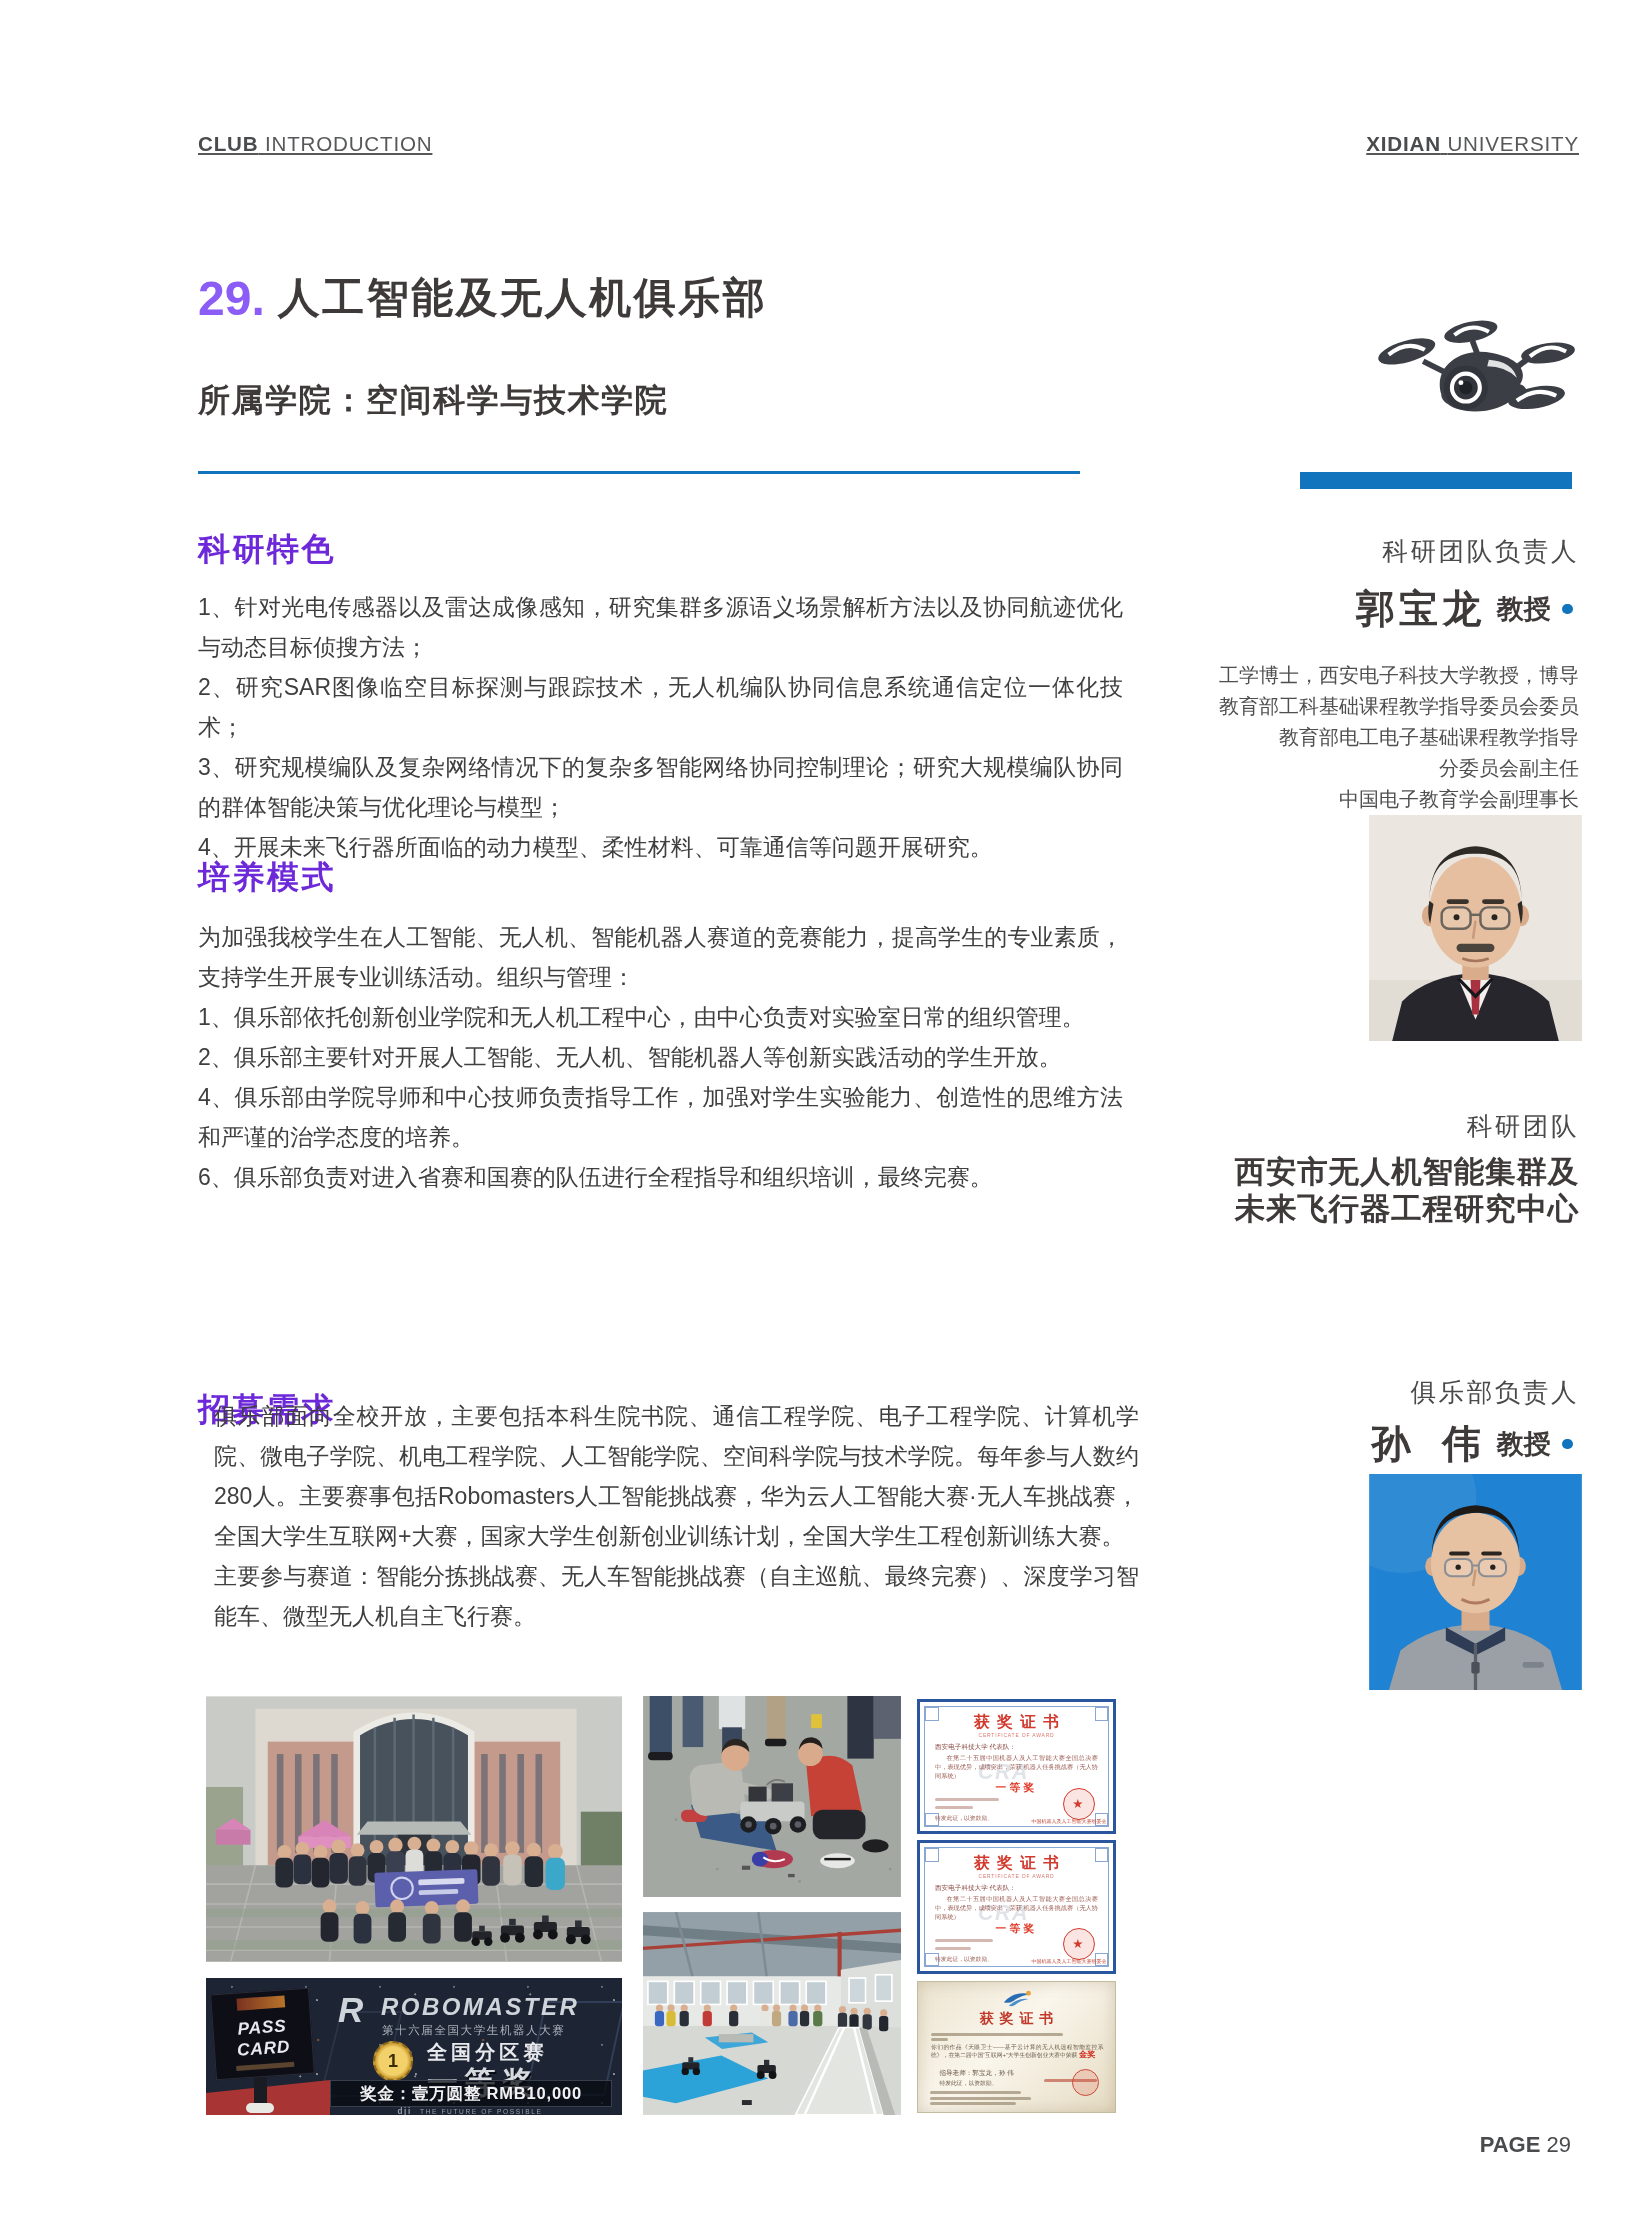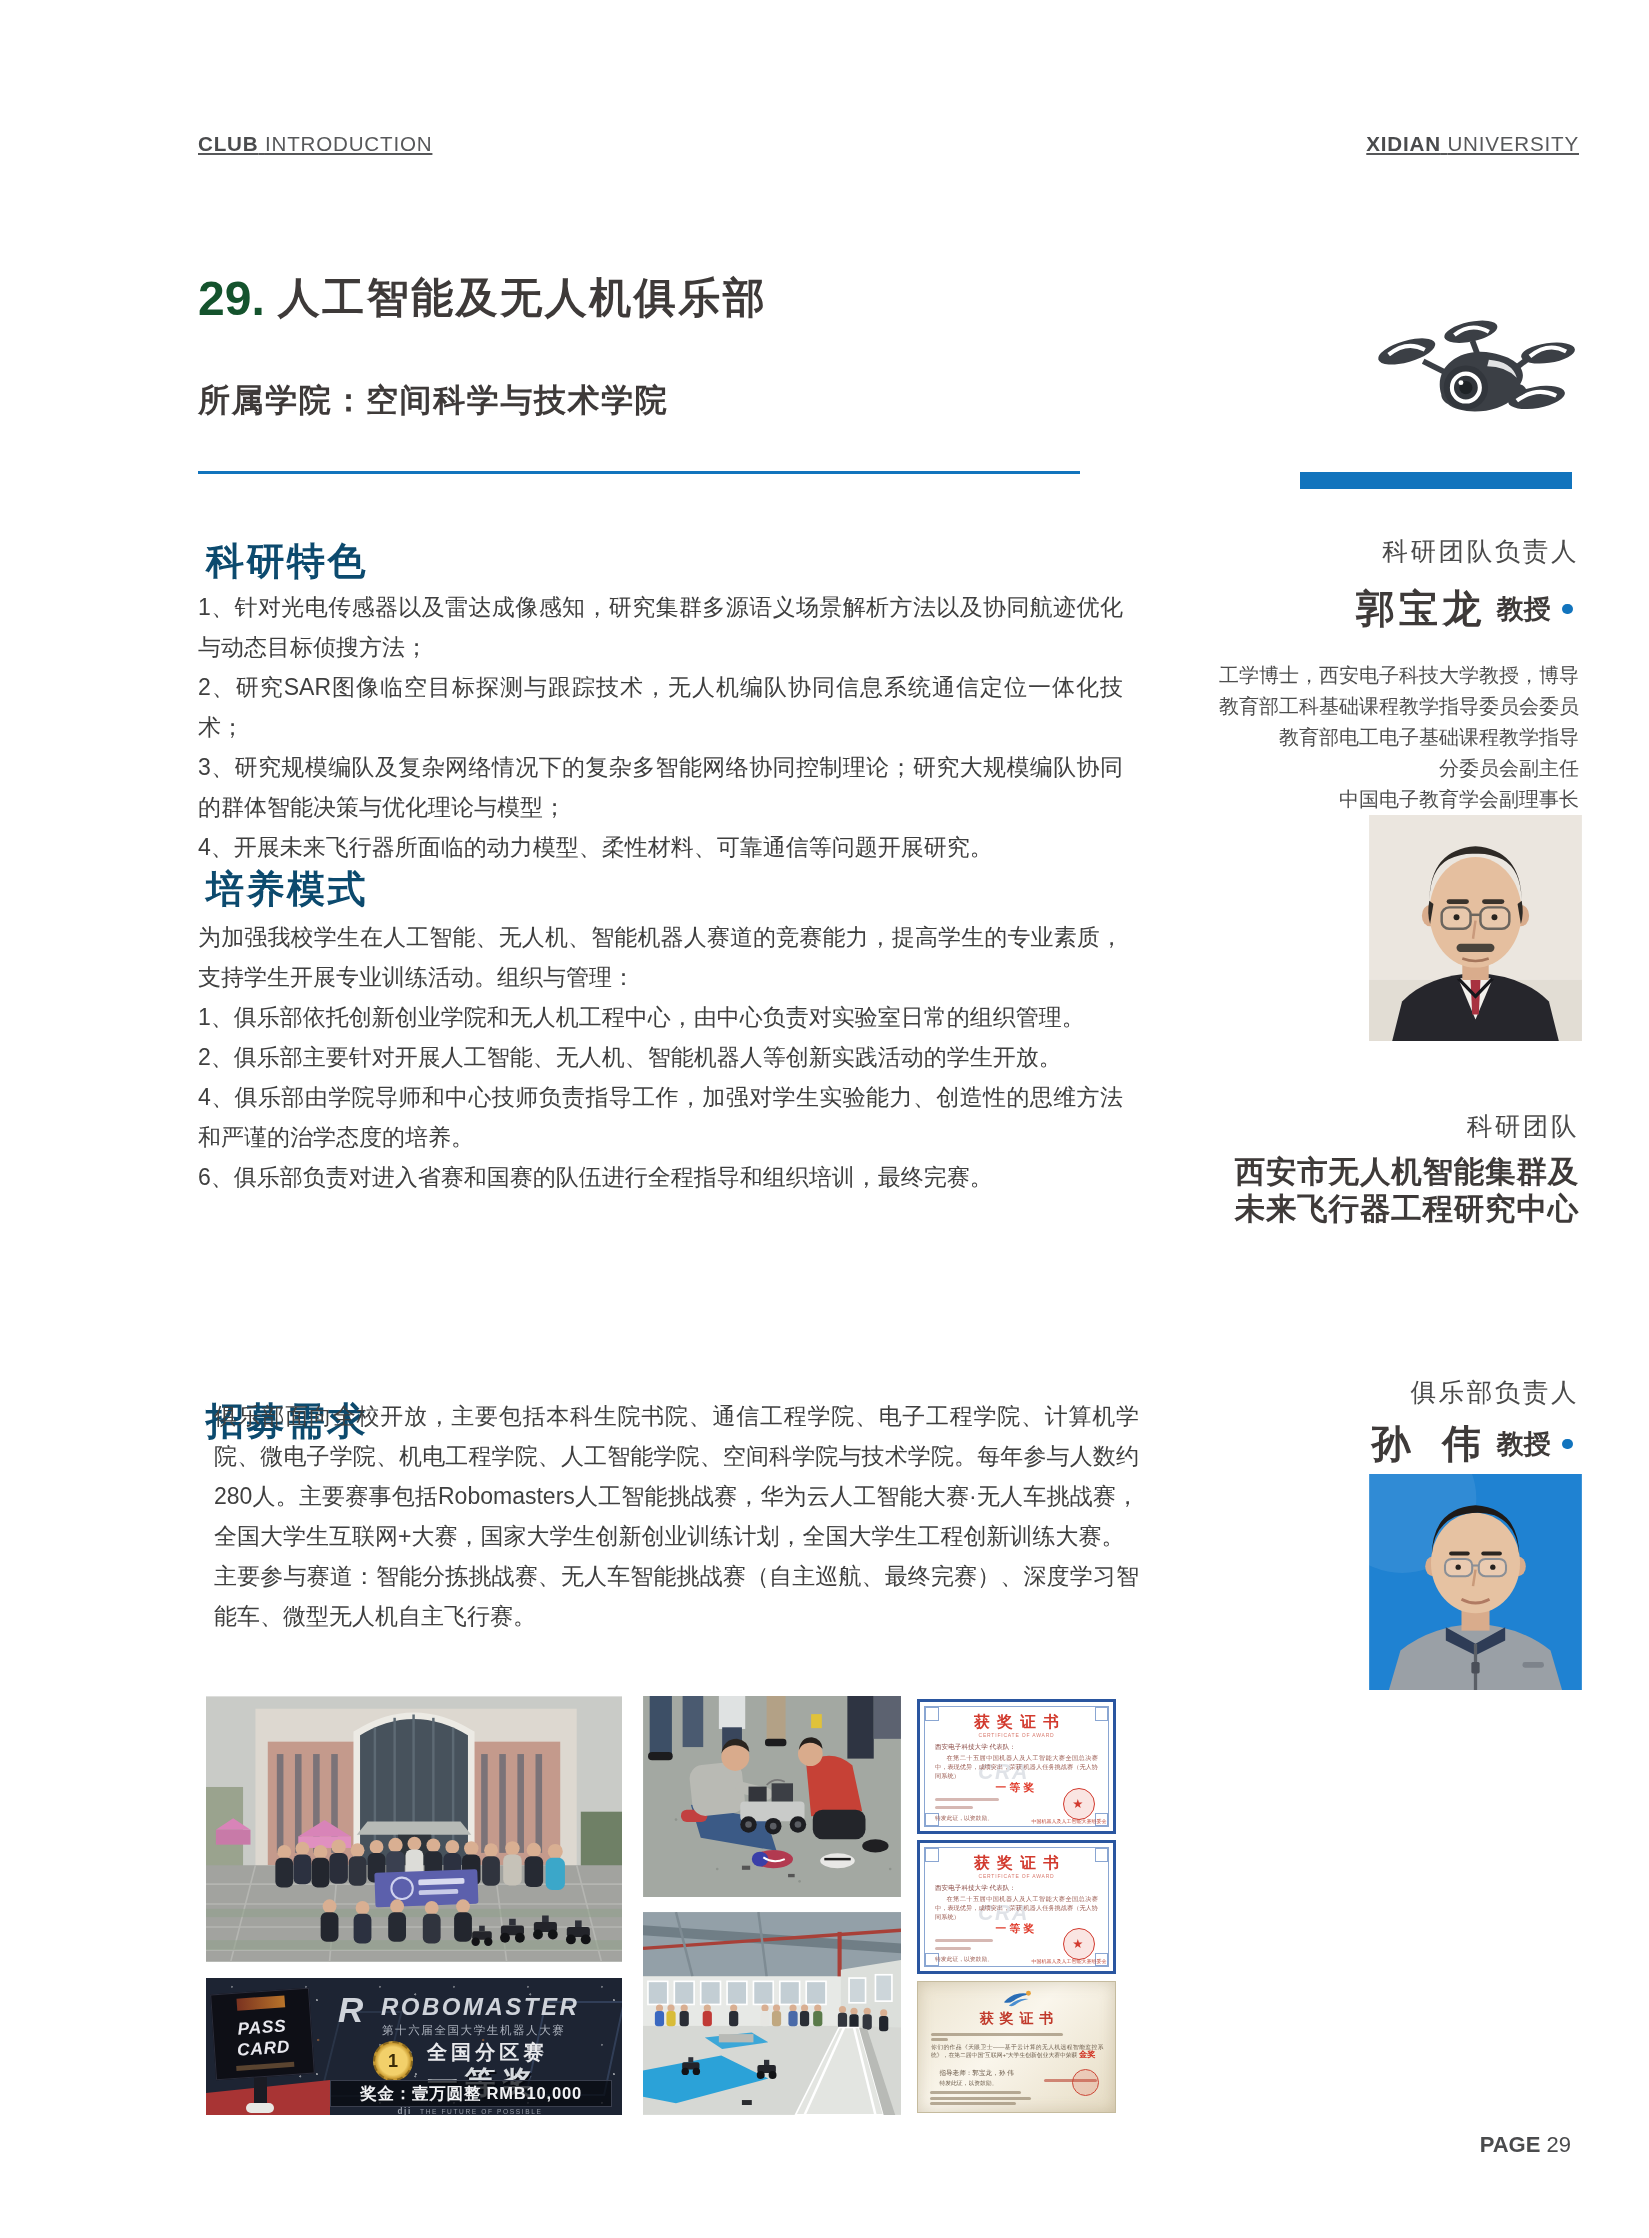--- a/index.html
+++ b/index.html
@@ -4,28 +4,28 @@
 <style>
   html,body{margin:0;padding:0;background:#fff;}
   .page{position:relative;width:1649px;height:2239px;background:#ffffff;overflow:hidden;
         font-family:"Liberation Sans","DejaVu Sans",sans-serif;color:#404040;}
   
   .hdr{position:absolute;left:198px;right:70px;top:132px;display:flex;justify-content:space-between;
        font-size:20.6px;color:#57585a;letter-spacing:0.8px;text-decoration:underline;}
   .hdr b{font-weight:700;color:#4a4b4d;}
   
   .title-row{position:absolute;left:198px;top:270px;white-space:nowrap;}
-  .title-num{font-size:48px;font-weight:700;color:#14532d;margin-right:13px;vertical-align:middle;}
+  .title-num{font-size:48px;font-weight:700;color:#8b5cf6;margin-right:13px;vertical-align:middle;}
   .title-txt{font-size:42px;font-weight:700;color:#3e3a39;letter-spacing:2.5px;vertical-align:middle;}
   .subtitle{position:absolute;left:198px;top:379px;font-size:32px;font-weight:700;color:#3e3a39;letter-spacing:1.6px;}
   .rule{position:absolute;left:198px;top:471px;width:882px;height:3.3px;background:#1274bd;}
   .side-bar{position:absolute;left:1300px;top:472px;width:272px;height:16.5px;background:#1274bd;}
   .drone{position:absolute;left:1365px;top:312px;width:219px;height:115px;}
   
-  .sec-h{position:absolute;left:198px;font-size:38px;font-weight:700;color:#0c4a6e;letter-spacing:2.5px;margin:8px;}
+  .sec-h{position:absolute;left:198px;font-size:32px;font-weight:700;color:#6d28d9;letter-spacing:2.5px;margin:0;}
   .sec-t{position:absolute;left:198px;width:925px;font-size:23px;line-height:40px;color:#3f3f3f;
          text-align:justify;}
   .sec-t p{margin:0;}
   
   .sb-label{position:absolute;right:70px;text-align:left;font-size:25.6px;color:#4a4a4a;letter-spacing:2.5px;}
   .sb-name-row{position:absolute;right:76px;text-align:right;white-space:nowrap;font-family:Liberation Mono, monospace;}
   .sb-name{font-size:39px;font-weight:700;color:#3e3a39;letter-spacing:4.1px;vertical-align:middle;}
   .sb-title{font-size:27px;font-weight:700;color:#3e3a39;margin-left:11.5px;vertical-align:middle;}
   .sb-dot{display:inline-block;width:10.7px;height:10.7px;border-radius:50%;background:#1274bd;margin-left:11.5px;vertical-align:middle;}
   .sb-bio{position:absolute;right:70px;text-align:right;font-size:20px;line-height:31px;color:#4f4f4f;}

